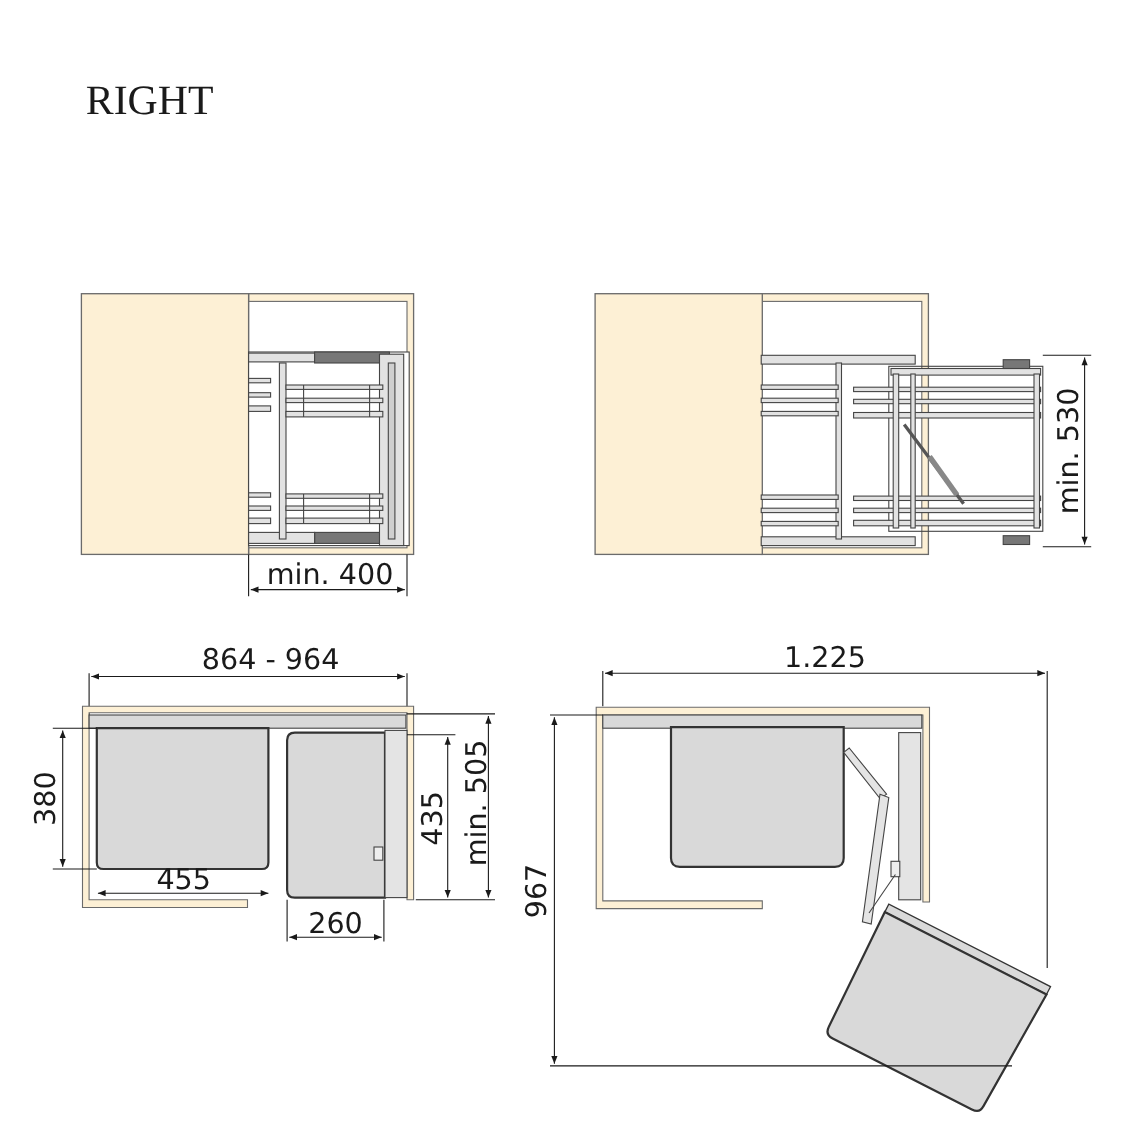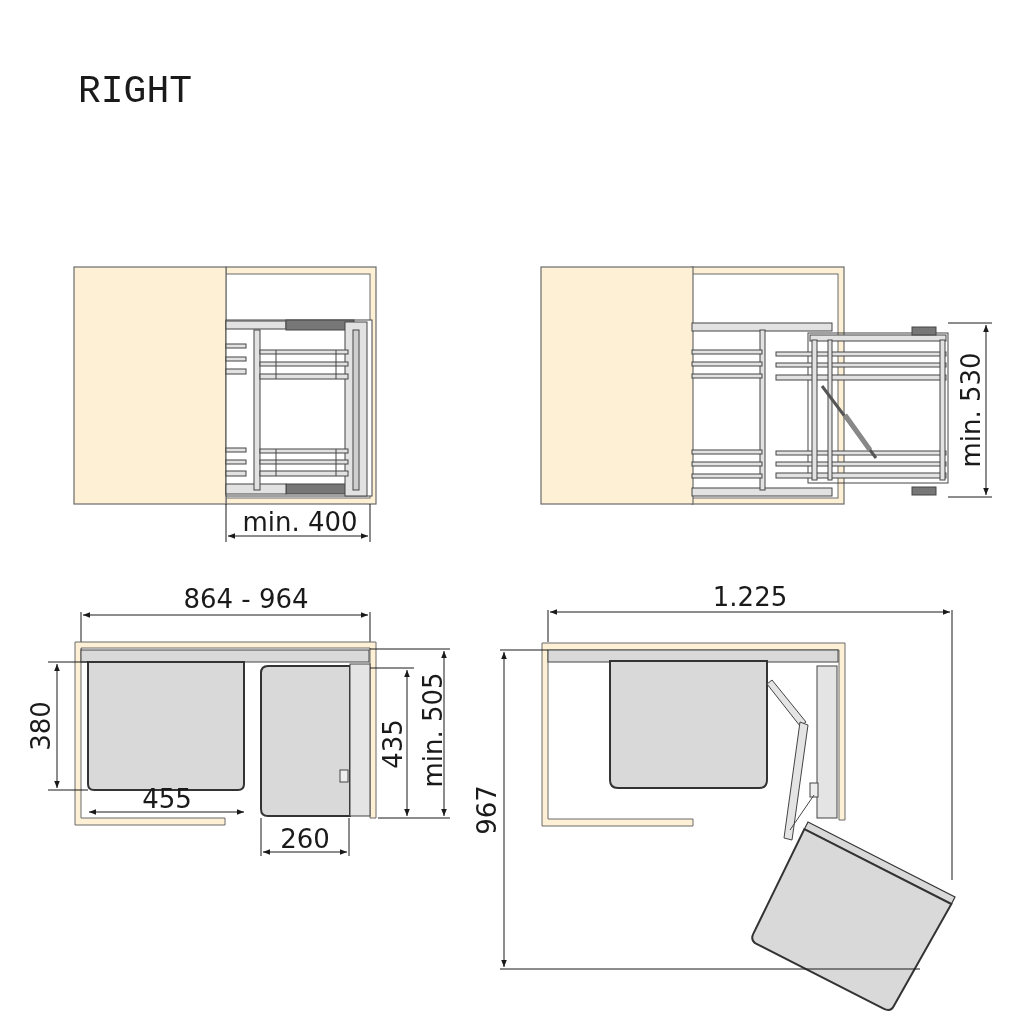--- a/index.html
+++ b/index.html
@@ -1,17 +1,17 @@
 <!DOCTYPE html>
 <html><head>
 <meta charset="utf-8">
 <style>
   html, body { margin:0; padding:0; background:#ffffff; }
   body { width:1024px; height:1024px; position:relative; overflow:hidden; font-family:"DejaVu Sans", sans-serif; }
-  #page-title { position:absolute; left:78px; top:70px; font-size:38px; color:#1a1a1a; font-family:Liberation Mono, monospace; letter-spacing:0px; }
+  #page-title { position:absolute; left:78px; top:70px; font-size:38px; color:#1a1a1a; font-family:Liberation Serif, serif; letter-spacing:0px; }
   svg.drawing { position:absolute; left:0; top:0; }
   .dim { font-family:"DejaVu Sans", sans-serif; font-size:26px; fill:#1a1a1a; }
 </style>
 </head>
 <body>
 
 <div id="page-title">RIGHT</div>
 
 <svg class="drawing" width="1024" height="1024" viewBox="0 0 1024 1024" xmlns="http://www.w3.org/2000/svg">
   <defs>

